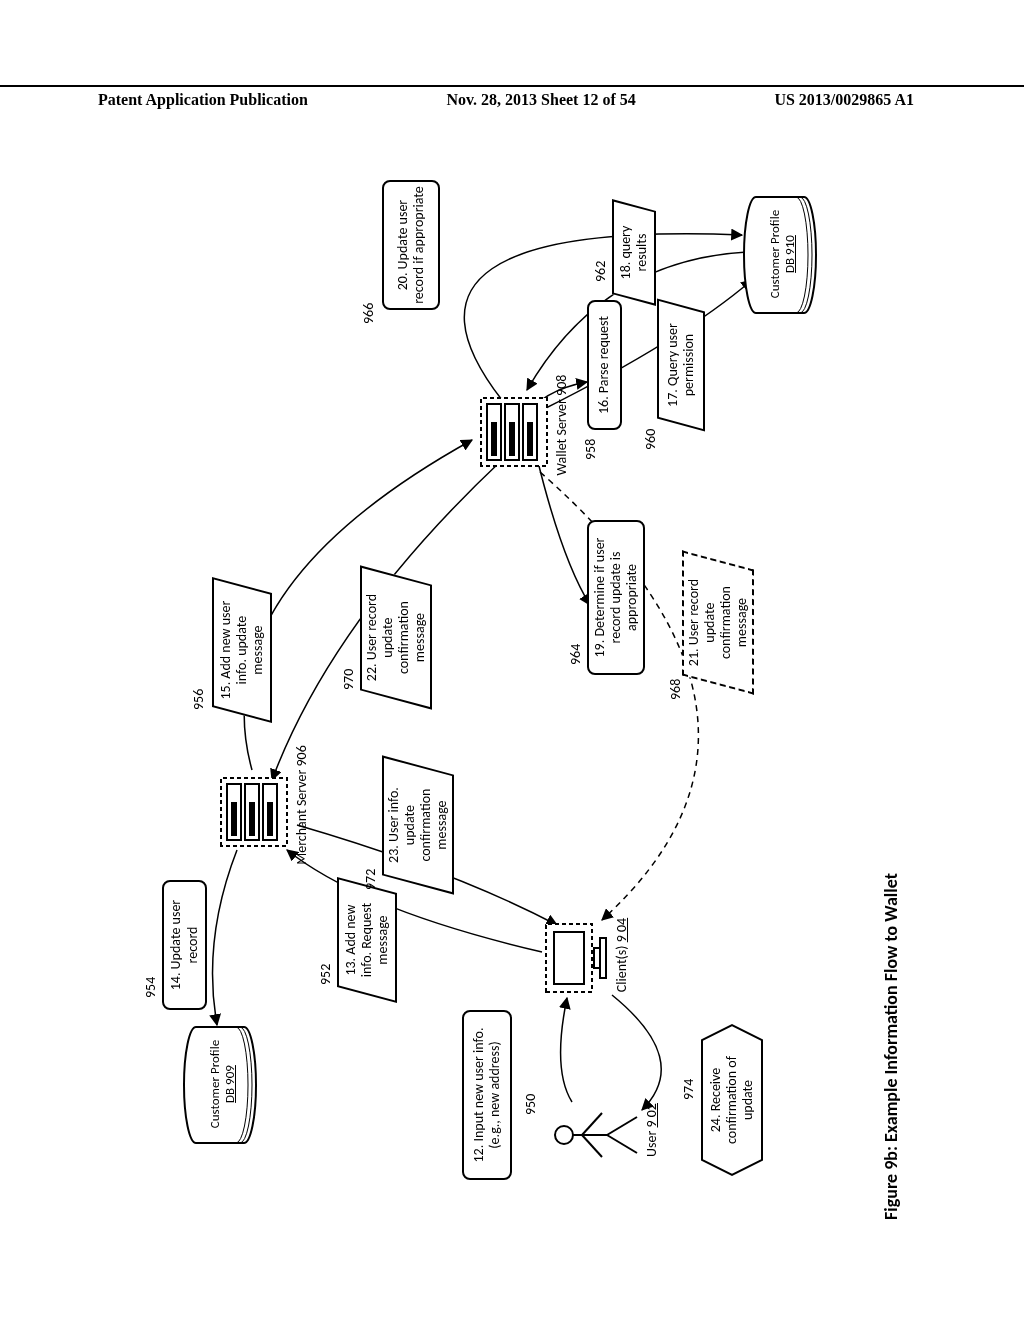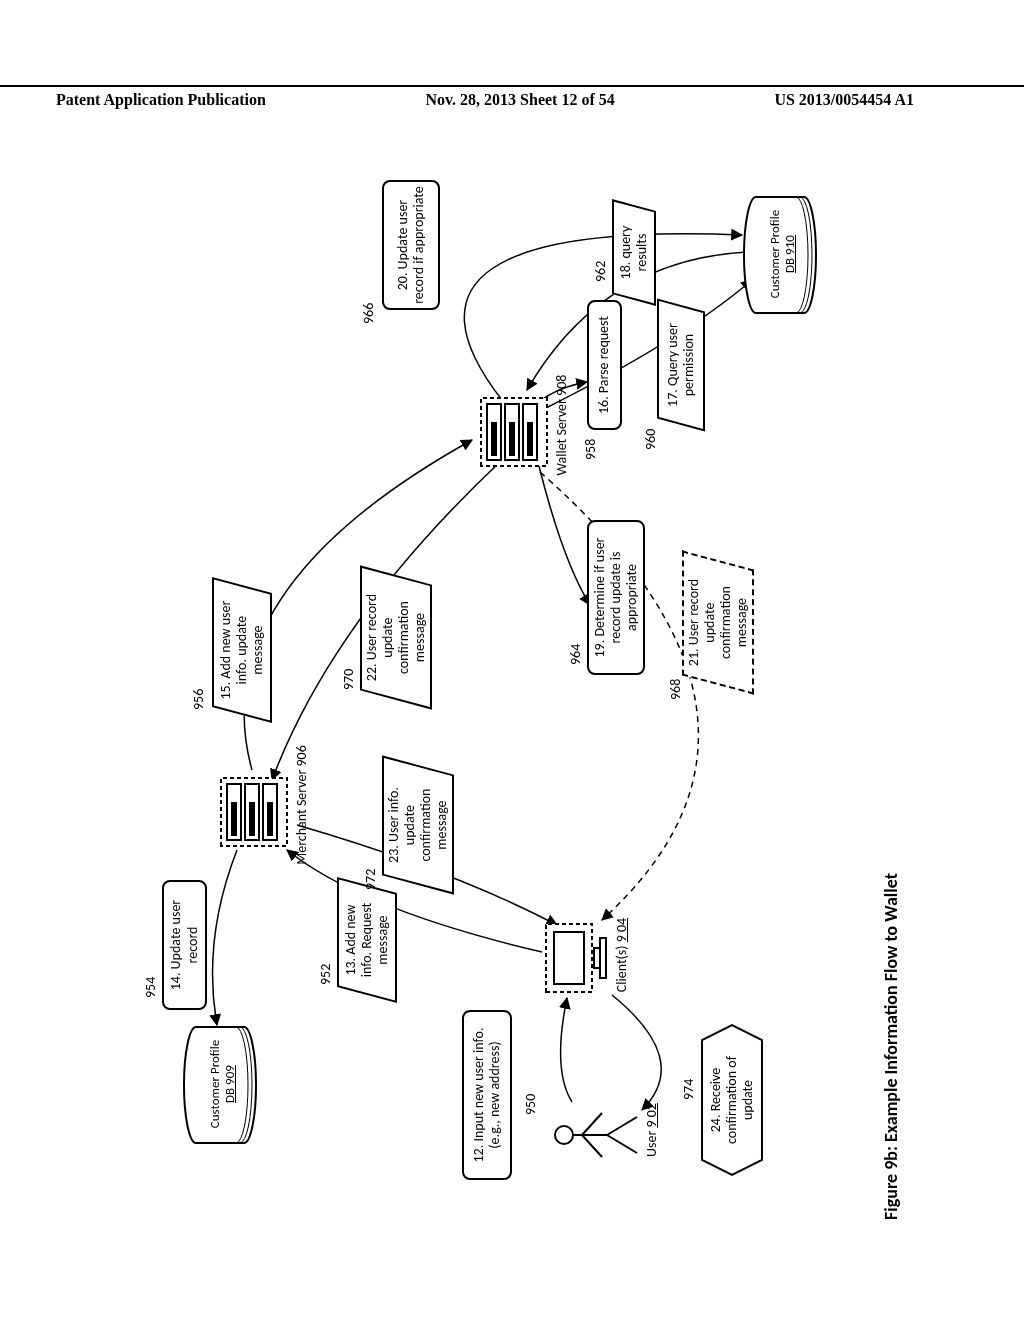--- a/index.html
+++ b/index.html
@@ -14,21 +14,21 @@
   .header {
     position: absolute;
     top: 85px;
     left: 0; right: 0;
     border-top: 2px solid #000;
     padding-top: 4px;
     display: flex;
     justify-content: space-between;
     font-size: 16px;
     font-weight: bold;
-    padding-left: 56px;
+    padding-left: 98px;
     padding-right: 110px;
   }
   .page-area {
     position: absolute;
     top: 150px;
     left: 80px;
     width: 864px;
     height: 1100px;
   }
   
@@ -85,21 +85,21 @@
     font-weight: bold;
     font-size: 18px;
   }
 </style>
 </head>
 <body>
 
 <div class="header">
   <span>Patent Application Publication</span>
   <span>Nov. 28, 2013  Sheet 12 of 54</span>
-  <span>US 2013/0054454 A1</span>
+  <span>US 2013/0029865 A1</span>
 </div>
 
 <div class="page-area">
   <div class="diagram-rotated">
     <div class="diagram">
 
       <svg class="overlay" viewBox="0 0 1040 780">
         <defs>
           <marker id="ah" viewBox="0 0 10 10" refX="9" refY="5" markerWidth="8" markerHeight="8" orient="auto-start-reverse">
             <path d="M0,0 L10,5 L0,10 z" fill="#000"></path>

